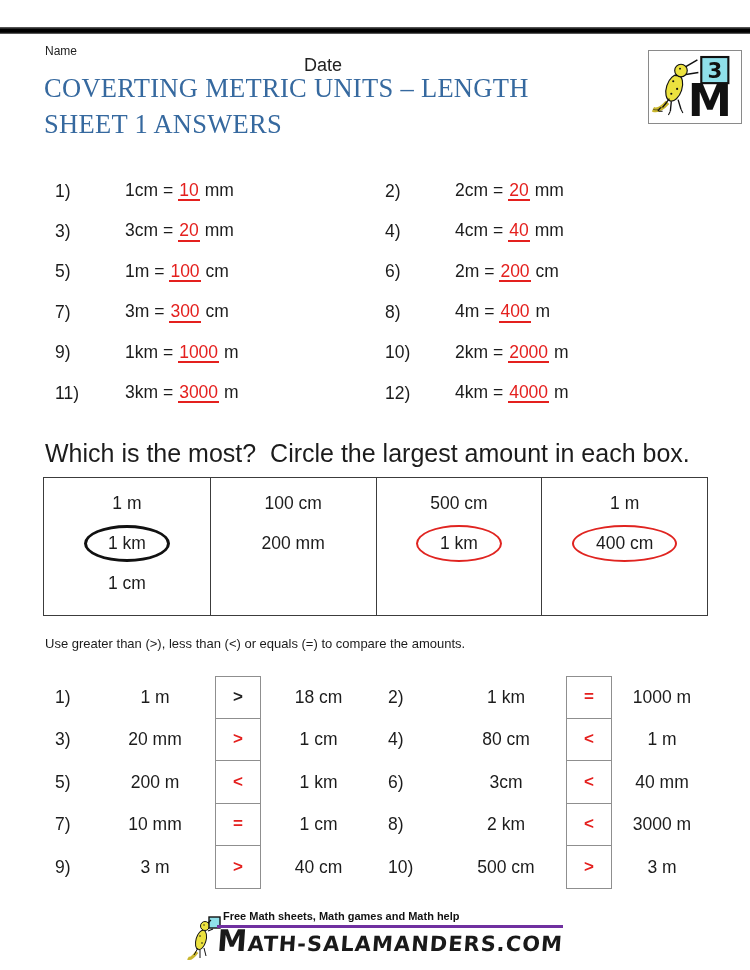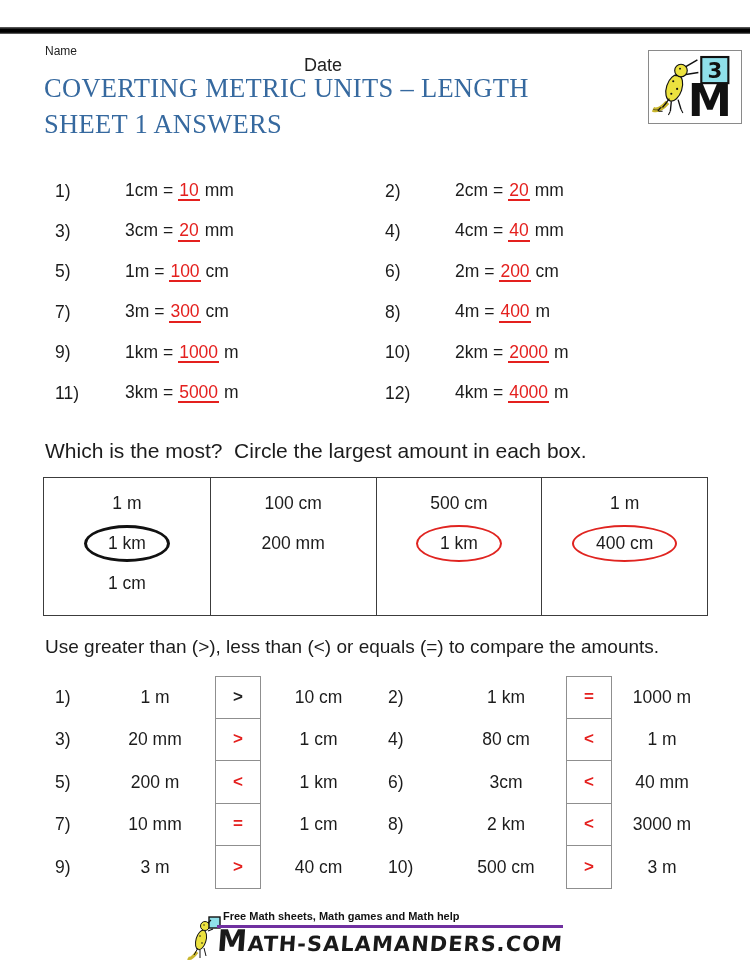--- a/index.html
+++ b/index.html
@@ -26,35 +26,35 @@
 
   
   .questions { position:absolute; top:171px; left:0; width:750px;
     display:grid; grid-template-columns:330px 365px; padding-left:55px; }
   .q { height:40.4px; display:flex; align-items:center; font-size:17.5px; }
   .qnum { width:70px; flex:none; }
   .qtext { white-space:nowrap; }
   .ans { color:#e4201e; border-bottom:2px solid #e4201e; padding:0 1px; margin:6px 5px; line-height:1.05; display:inline-block; }
 
   
-  .most-heading { position:absolute; top:439px; left:45px; font-size:21px; white-space:pre-wrap; }
+  .most-heading { position:absolute; top:439px; left:45px; font-size:25px; white-space:pre-wrap; }
   .most-table { position:absolute; top:477px; left:43px; width:665px; height:139px;
     border:1.5px solid #3c3c3c; box-sizing:border-box;
     display:grid; grid-template-columns:repeat(4,1fr); background:#fff; }
   .most-cell { border-left:1.5px solid #3c3c3c; padding-top:5px; box-sizing:border-box; }
   .most-cell:first-child { border-left:none; }
   .most-row { height:40px; display:flex; align-items:center; justify-content:center; }
   .most-item { position:relative; display:inline-block; font-size:17.5px; }
   .most-item[data-circle="red"]::before { content:""; position:absolute; left:-24px; right:-24px;
     top:-8px; bottom:-8px; border:2.5px solid #e02420; border-radius:50%; }
   .most-item[data-circle="black"]::before { content:""; position:absolute; left:-24px; right:-24px;
     top:-8px; bottom:-8px; border:3px solid #111; border-radius:50%; }
 
   
-  .compare-heading { position:absolute; top:636px; left:45px; font-size:19px; white-space:pre-wrap; }
+  .compare-heading { position:absolute; top:636px; left:45px; font-size:13px; white-space:pre-wrap; }
   .compare { position:absolute; top:676px; left:45px;
     display:grid; grid-template-columns:50px 120px 46px 115px 70px 120px 46px 100px;
     grid-auto-rows:42.5px; align-items:center; font-size:17.5px; }
   .cmp-num { padding-left:10px; }
   .cmp-num2 { padding-left:12px; }
   .cmp-val { text-align:center; }
   .cmp-op { align-self:stretch; display:flex; align-items:center; justify-content:center;
     border:1px solid #8f8f8f; box-sizing:border-box; font-weight:bold; font-size:17px; background:#fff; }
   .cmp-op:not(.first) { margin-top:-1px; }
   .cmp-op[data-color="red"] { color:#e4201e; }
@@ -141,21 +141,21 @@
   <div class="q">
       <span class="qnum">9)</span>
       <span class="qtext"><span>1km =</span><span class="ans">1000</span><span>m</span></span>
     </div>
   <div class="q">
       <span class="qnum">10)</span>
       <span class="qtext"><span>2km =</span><span class="ans">2000</span><span>m</span></span>
     </div>
   <div class="q">
       <span class="qnum">11)</span>
-      <span class="qtext"><span>3km =</span><span class="ans">5000</span><span>m</span></span>
+      <span class="qtext"><span>3km =</span><span class="ans">3000</span><span>m</span></span>
     </div>
   <div class="q">
       <span class="qnum">12)</span>
       <span class="qtext"><span>4km =</span><span class="ans">4000</span><span>m</span></span>
     </div>
 </div>
 
 <div class="most-heading">Which is the most?  Circle the largest amount in each box.</div>
 
 <div class="most-table">
@@ -195,21 +195,21 @@
       </div>
   </div>
 </div>
 
 <div class="compare-heading">Use greater than (&gt;), less than (&lt;) or equals (=) to compare the amounts.</div>
 
 <div class="compare">
   <span class="cmp-num">1)</span>
   <span class="cmp-val">1 m</span>
   <span class="cmp-op first" data-color="black">&gt;</span>
-  <span class="cmp-val">10 cm</span>
+  <span class="cmp-val">18 cm</span>
   <span class="cmp-num cmp-num2">2)</span>
   <span class="cmp-val">1 km</span>
   <span class="cmp-op first" data-color="red">=</span>
   <span class="cmp-val">1000 m</span>
 
   <span class="cmp-num">3)</span>
   <span class="cmp-val">20 mm</span>
   <span class="cmp-op" data-color="red">&gt;</span>
   <span class="cmp-val">1 cm</span>
   <span class="cmp-num cmp-num2">4)</span>

